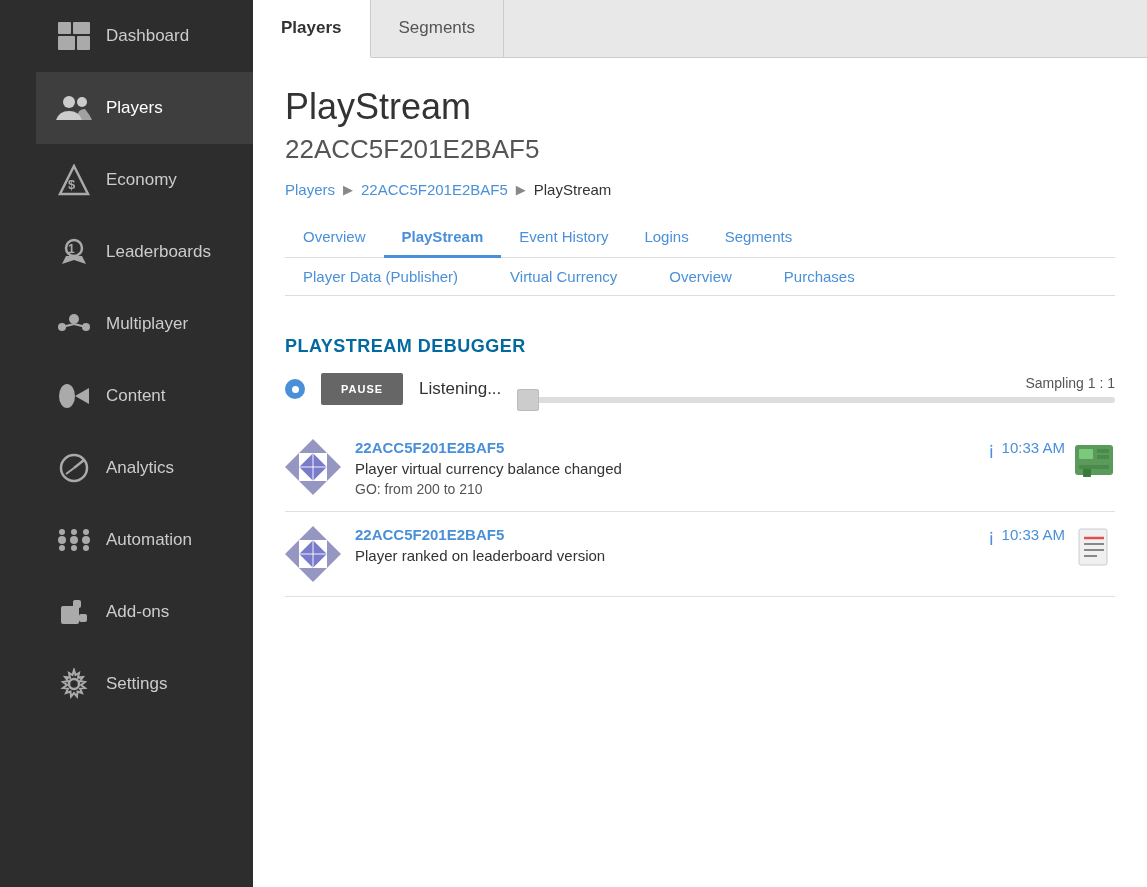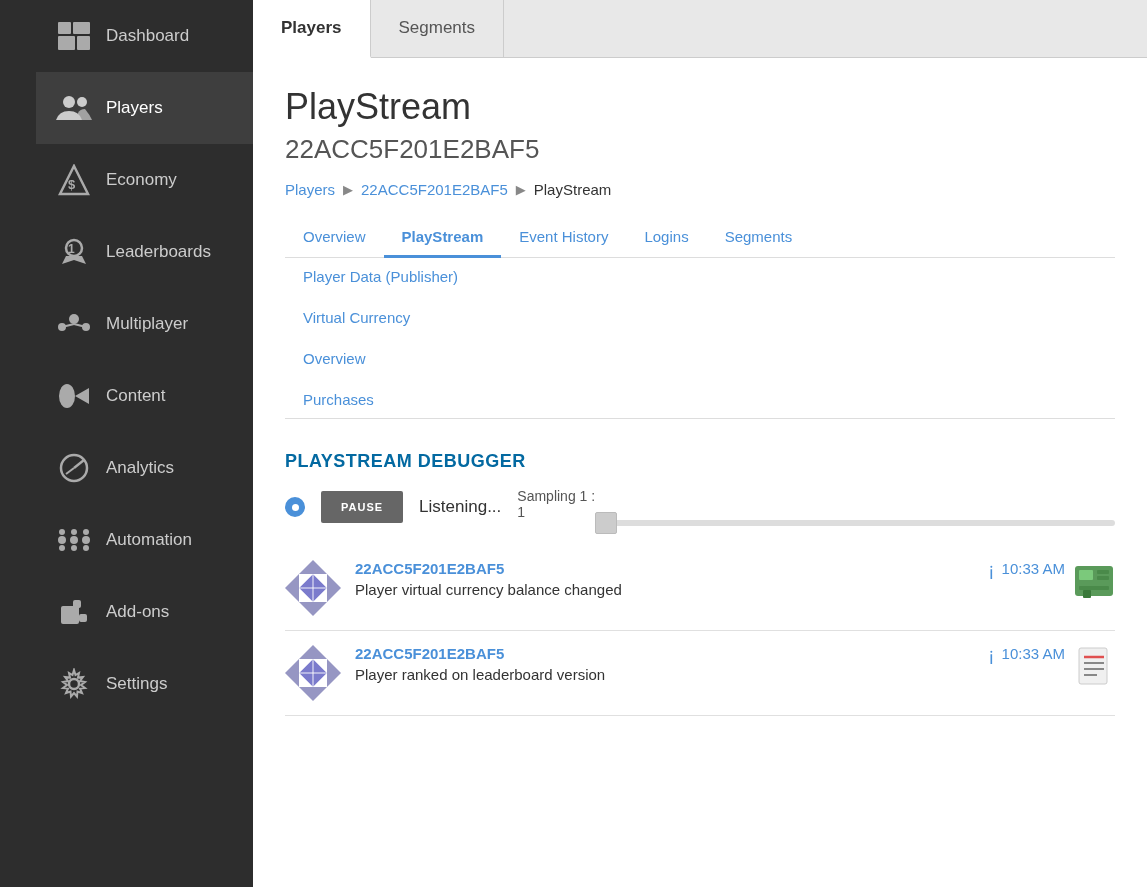--- a/index.html
+++ b/index.html
@@ -111,24 +111,23 @@
     }
     .sub-tab.active {
       border-bottom: 3px solid #4a90d9;
       font-weight: 600;
       color: #4a90d9;
     }
 
     
     .sub-tabs-2 {
       display: flex;
-      gap: 4px;
+      gap: 16px;
       border-bottom: 1px solid #ddd;
-      margin-bottom: 32px;
-      flex-direction: column;
+      margin-bottom: 40px;
     }
     .sub-tab-2 {
       padding: 10px 18px;
       font-size: 15px;
       color: #4a90d9;
       cursor: pointer;
     }
 
     
     .debugger-title {
@@ -170,20 +169,21 @@
       border-radius: 2px;
     }
     .listening-text {
       font-size: 17px;
       color: #333;
       font-weight: 400;
     }
     .slider-container {
       flex: 1;
       display: flex;
+      flex-direction: column;
       align-items: flex-end;
     }
     .sampling-label {
       font-size: 14px;
       color: #555;
       margin-bottom: 6px;
     }
     .slider {
       width: 100%;
       height: 6px;
@@ -448,20 +448,21 @@
           <line x1="28" y1="14" x2="28" y2="42" stroke="#fff" stroke-width="1.5" opacity="0.6"></line>
           <line x1="14" y1="28" x2="28" y2="14" stroke="#fff" stroke-width="1" opacity="0.4"></line>
           <line x1="28" y1="14" x2="42" y2="28" stroke="#fff" stroke-width="1" opacity="0.4"></line>
           <line x1="42" y1="28" x2="28" y2="42" stroke="#fff" stroke-width="1" opacity="0.4"></line>
           <line x1="28" y1="42" x2="14" y2="28" stroke="#fff" stroke-width="1" opacity="0.4"></line>
         </svg>
       </div>
       <div class="event-body">
         <div class="event-player-id">22ACC5F201E2BAF5</div>
         <div class="event-description">Player virtual currency balance changed</div>
+        <div class="event-detail">GO: from 200 to 210</div>
       </div>
       <div class="event-right">
         <span class="info-icon">ℹ</span>
         <span class="event-time">10:33 AM</span>
         <div class="event-thumb">
 
           <svg width="42" height="42" viewBox="0 0 42 42">
             <rect x="2" y="6" width="38" height="30" rx="3" fill="#5a9a5a"></rect>
             <rect x="6" y="10" width="14" height="10" rx="1" fill="#7bc97b"></rect>
             <rect x="24" y="10" width="12" height="4" rx="1" fill="#4a8a4a"></rect>

